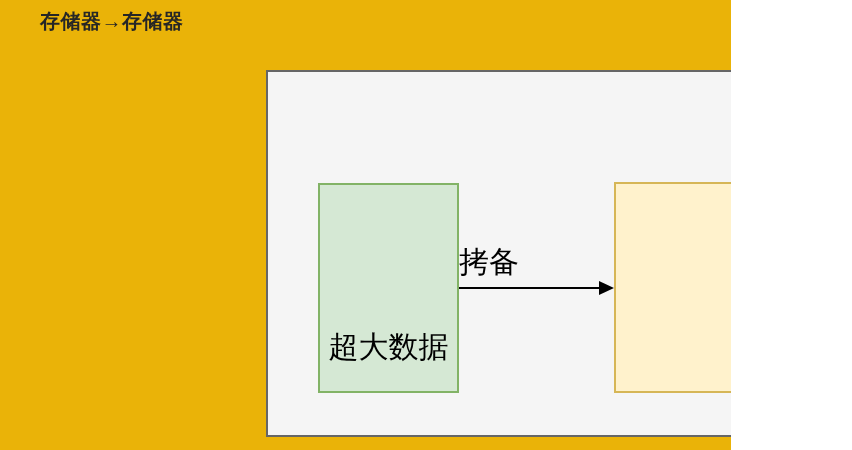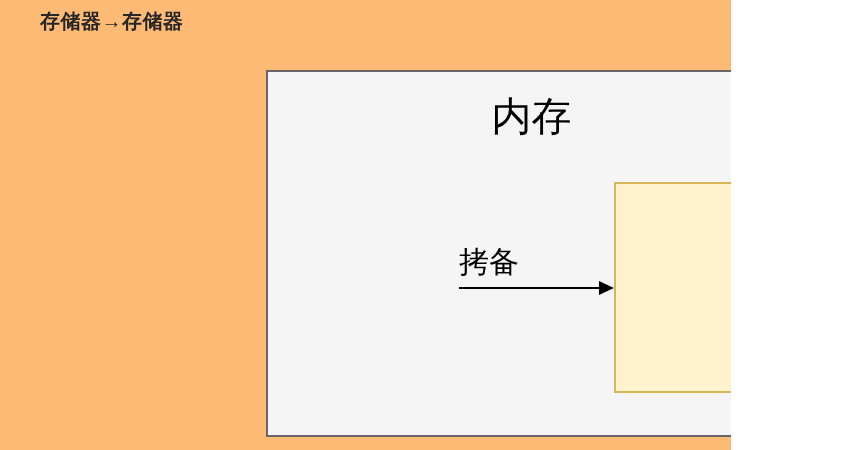--- a/index.html
+++ b/index.html
@@ -5,21 +5,21 @@
   html, body {
     margin: 0;
     padding: 0;
     background: #ffffff;
     font-family: "Liberation Sans", "DejaVu Sans", sans-serif;
   }
   .stage {
     position: relative;
     width: 731px;
     height: 450px;
-    background: #fdba74;
+    background: #eab308;
     overflow: hidden;
   }
   .heading {
     position: absolute;
     left: 40px;
     top: 8px;
     font-size: 20px;
     line-height: 26px;
     font-weight: bold;
     color: #262626;
@@ -94,22 +94,24 @@
 </style>
 </head>
 <body>
 
 <div class="stage">
 
   <div class="heading">存储器→存储器</div>
 
   <div class="container-box" style="background-color: rgb(245, 245, 245); border-color: rgb(102, 102, 102);">
 
-    <div class="container-title">内存</div>
 
+    <div class="inner-box source-box" style="background-color: rgb(213, 232, 212); border-color: rgb(130, 179, 102);">
+      <div class="box-label">超大数据</div>
+    </div>
 
     <div class="inner-box target-box" style="background-color: rgb(255, 242, 204); border-color: rgb(214, 182, 86);">
     </div>
 
     <svg class="arrow-svg" width="155" height="24" viewBox="0 0 155 24">
       <line x1="0" y1="12" x2="141" y2="12" stroke="#000000" stroke-width="2"></line>
       <polygon points="140,5 155,12 140,19" fill="#000000"></polygon>
     </svg>
 
     <div class="arrow-label">拷备</div>

